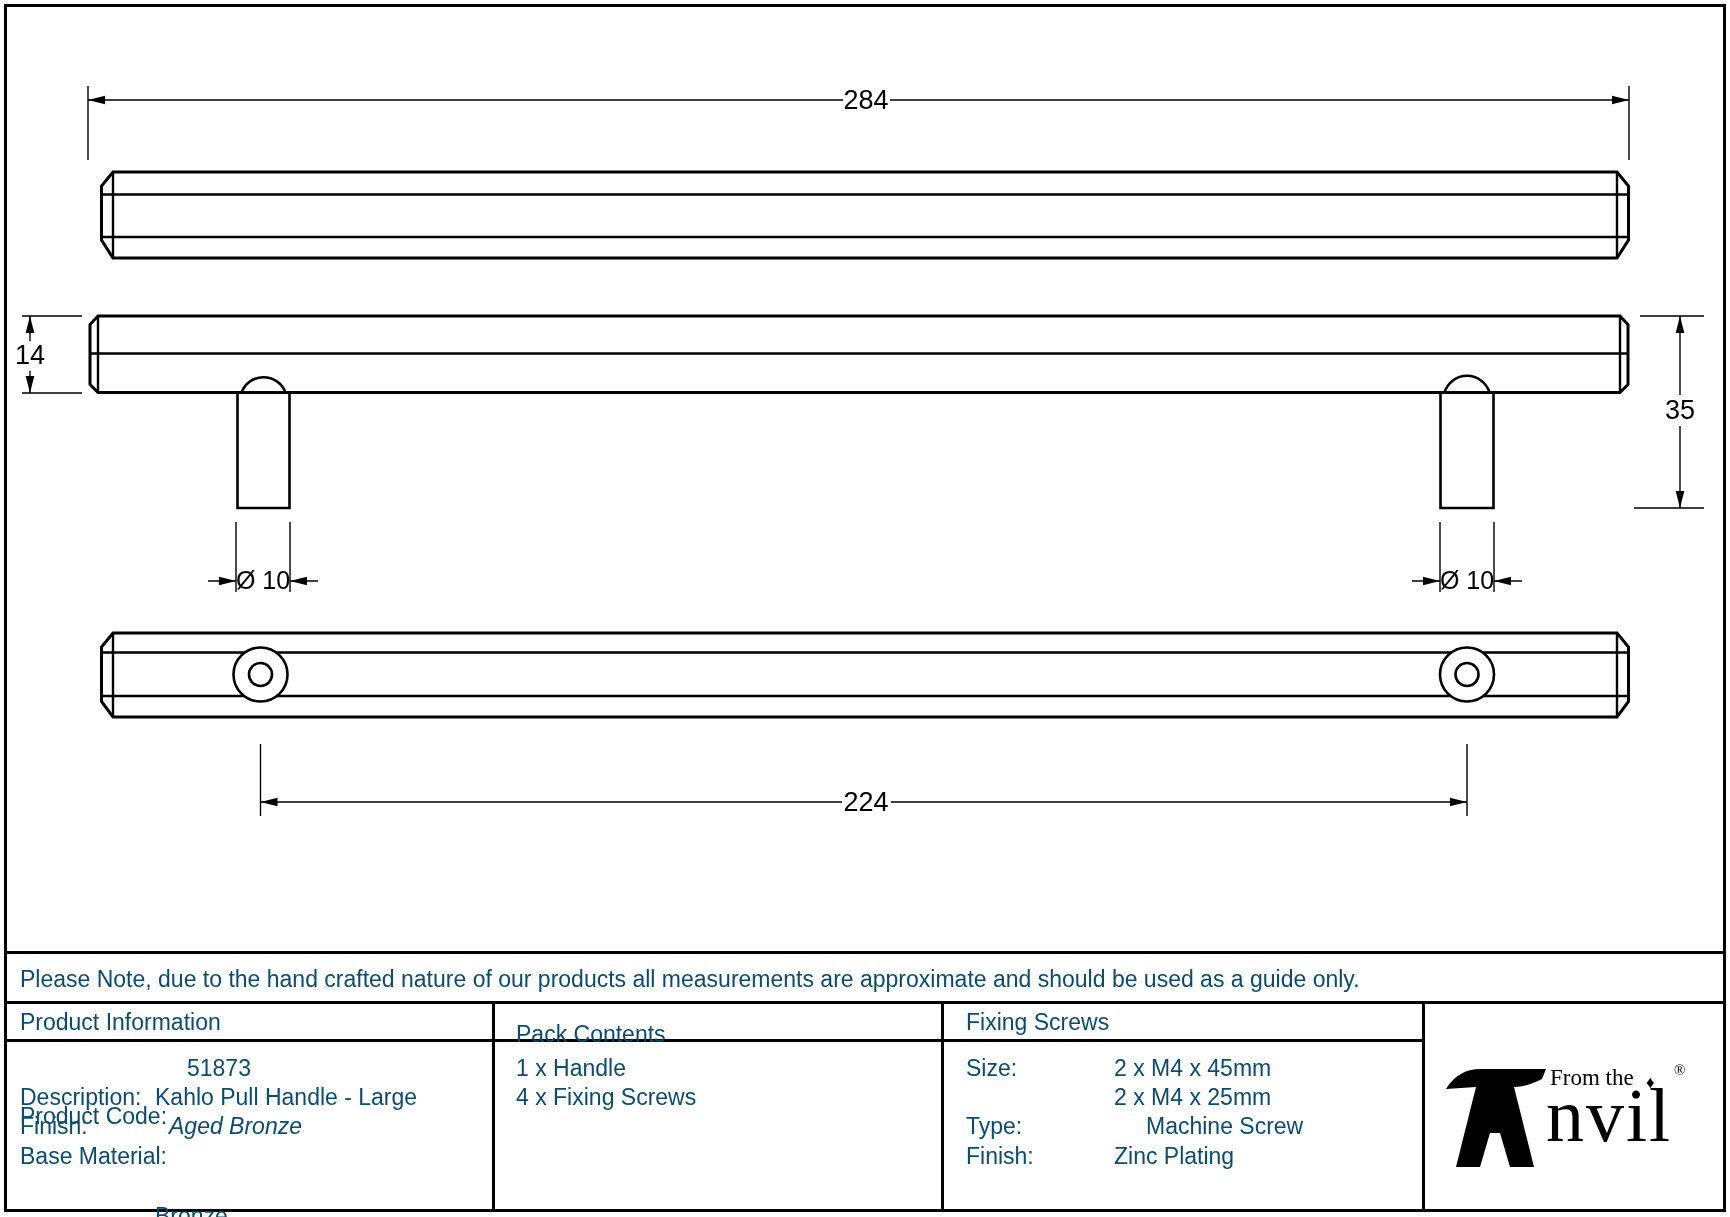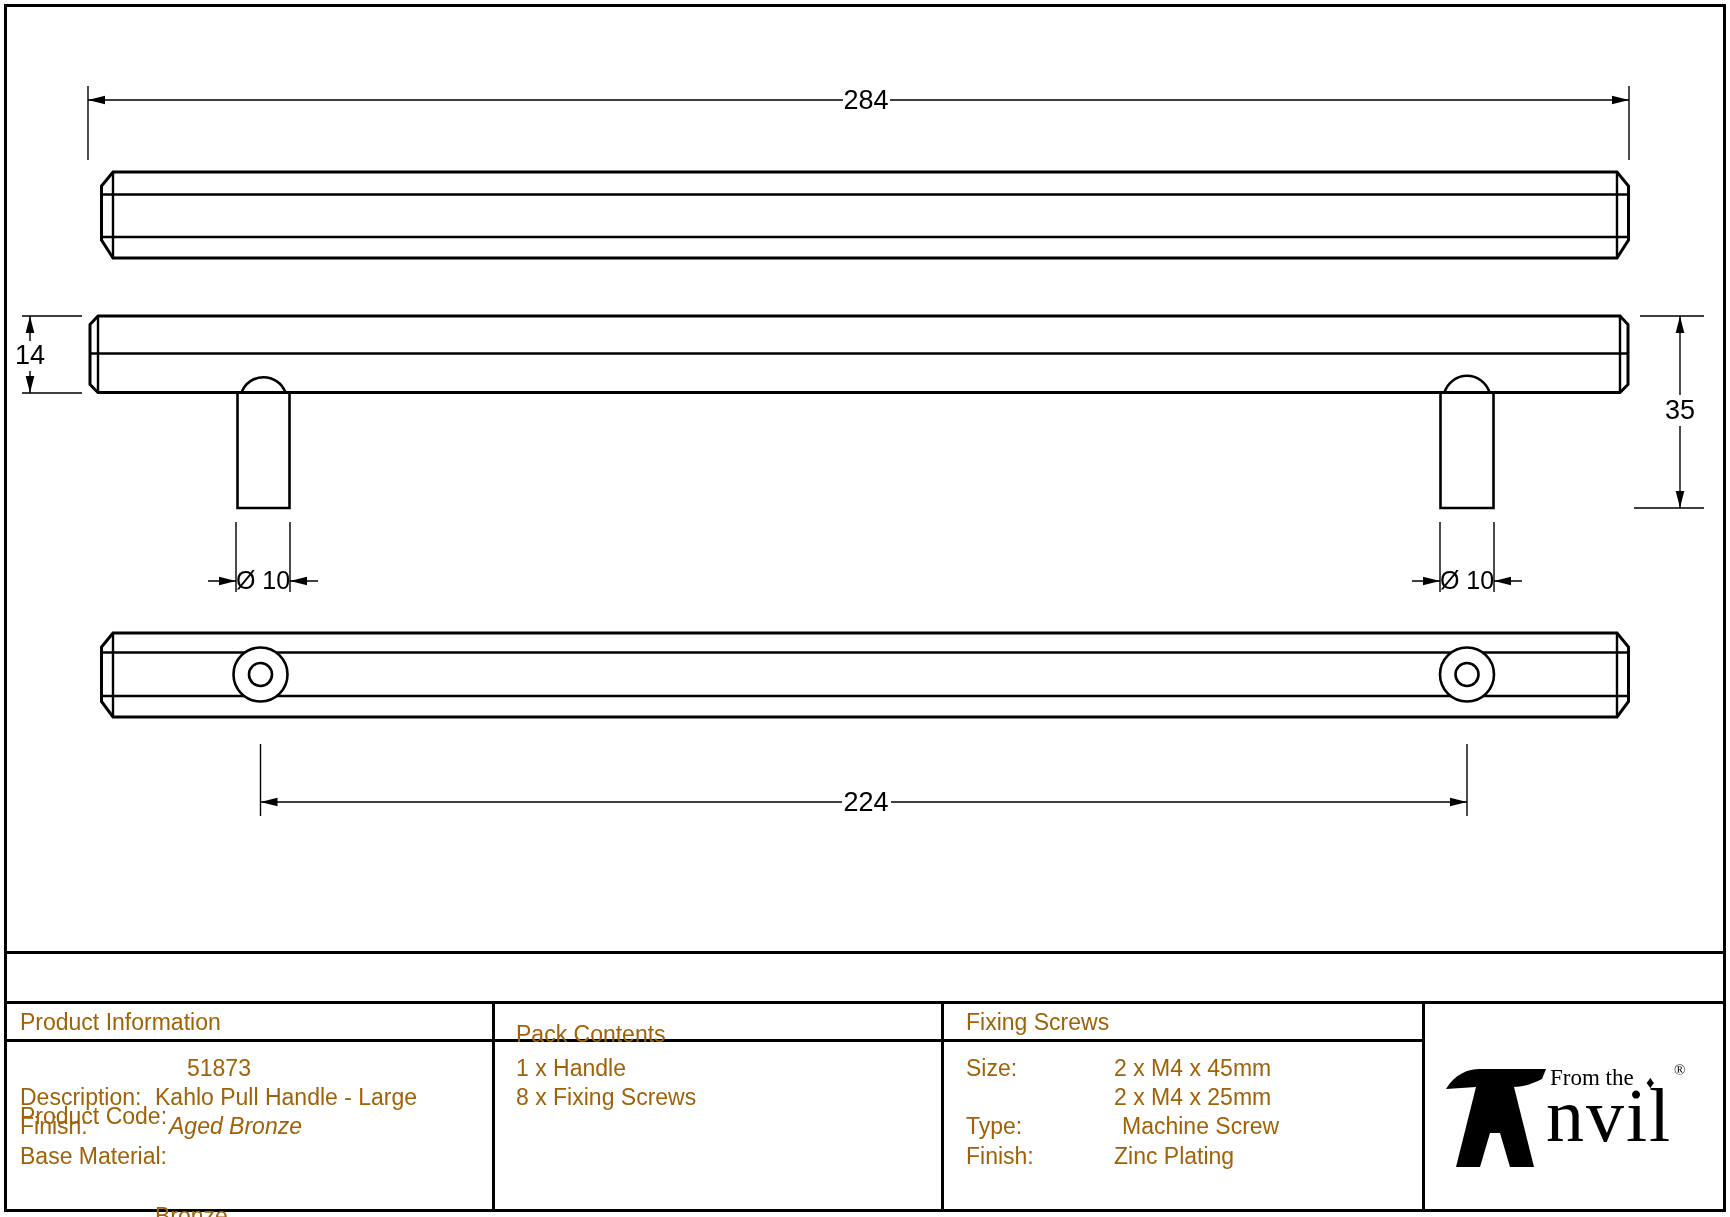--- a/index.html
+++ b/index.html
@@ -1,18 +1,18 @@
 <!DOCTYPE html>
 <html><head>
 <meta charset="utf-8">
 <style>
   html,body{margin:0;padding:0;background:#e8e8e8;}
   .sheet{
     position:relative;width:1730px;height:1217px;background:#ffffff;
-    font-family:"Liberation Sans",sans-serif;color:#a16207;overflow:hidden;
+    font-family:"Liberation Sans",sans-serif;color:#0c4a6e;overflow:hidden;
   }
   .drawing{position:absolute;left:0;top:0;}
   .page-border{
     position:absolute;left:4px;top:4px;width:1722px;height:1208px;
     border:3px solid #000;box-sizing:border-box;pointer-events:none;
   }
   .hline,.vline{position:absolute;background:#000;}
   .cell-text{
     position:absolute;font-size:23px;line-height:1;white-space:nowrap;
     transform:translateY(-50%);
@@ -89,42 +89,43 @@
   </svg>
 
   <div class="page-border"></div>
   <div class="hline" style="left:4px;top:951px;width:1722px;height:3px;"></div>
   <div class="hline" style="left:4px;top:1001px;width:1722px;height:3px;"></div>
   <div class="hline" style="left:4px;top:1039px;width:1420px;height:2.5px;"></div>
   <div class="vline" style="left:492px;top:1001px;width:2.5px;height:211px;"></div>
   <div class="vline" style="left:941px;top:1001px;width:2.5px;height:211px;"></div>
   <div class="vline" style="left:1422px;top:1001px;width:2.5px;height:211px;"></div>
 
+  <div class="cell-text" style="left:20px;top:979px;">Please Note, due to the hand crafted nature of our products all measurements are approximate and should be used as a guide only.</div>
 
   <div class="cell-text" style="left:20px;top:1022px;">Product Information</div>
   <div class="cell-text" style="left:516px;top:1022px;margin-top:12px;">Pack Contents</div>
   <div class="cell-text" style="left:966px;top:1022px;">Fixing Screws</div>
 
   <div class="cell-text" style="left:20px;top:1068px;margin-top:48px;">Product Code:</div>
   <div class="cell-text" style="left:155px;top:1068px;margin-left:32px;">51873</div>
   <div class="cell-text" style="left:20px;top:1097px;">Description:</div>
   <div class="cell-text" style="left:155px;top:1097px;">Kahlo Pull Handle - Large</div>
   <div class="cell-text" style="left:20px;top:1126px;">Finish:</div>
   <div class="cell-text" style="left:169px;top:1126px;font-style:italic;">Aged Bronze</div>
   <div class="cell-text" style="left:20px;top:1156px;">Base Material:</div>
   <div class="cell-text" style="left:155px;top:1216px;text-decoration:underline;">Bronze</div>
 
   <div class="cell-text" style="left:516px;top:1068px;">1 x Handle</div>
-  <div class="cell-text" style="left:516px;top:1097px;">8 x Fixing Screws</div>
+  <div class="cell-text" style="left:516px;top:1097px;">4 x Fixing Screws</div>
 
   <div class="cell-text" style="left:966px;top:1068px;">Size:</div>
   <div class="cell-text" style="left:1114px;top:1068px;text-align:center;">2 x M4 x 45mm</div>
   <div class="cell-text" style="left:1114px;top:1097px;">2 x M4 x 25mm</div>
   <div class="cell-text" style="left:966px;top:1126px;">Type:</div>
-  <div class="cell-text" style="left:1122px;top:1126px;text-align:center;">Machine Screw</div>
+  <div class="cell-text" style="left:1146px;top:1126px;text-align:center;">Machine Screw</div>
   <div class="cell-text" style="left:966px;top:1156px;">Finish:</div>
   <div class="cell-text" style="left:1114px;top:1156px;">Zinc Plating</div>
 
   <div class="logo-cell">
     <svg width="304" height="211" viewBox="0 0 304 211">
       <path fill="#000" d="M24,88 C33,73 46,68 58,68 L124,68 L120,78 C110,83 101,86 92,86
                L112,166 L88,166 L78,132 L68,132 L58,166 L34,166 L54,86 Z"></path>
       <text x="128" y="84" font-family="Liberation Serif, serif" font-size="23" fill="#000">From the</text>
       <text x="224" y="87" font-family="Liberation Serif, serif" font-size="17" fill="#000">♦</text>
       <text x="252" y="74" font-family="Liberation Serif, serif" font-size="15" fill="#000">®</text>

